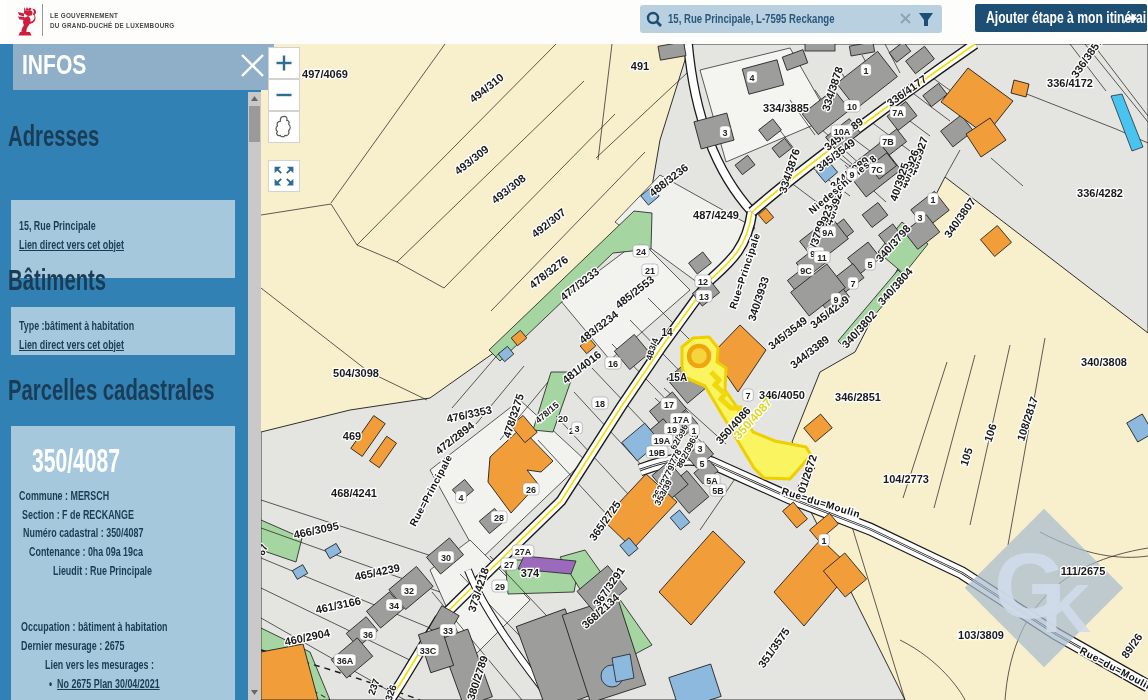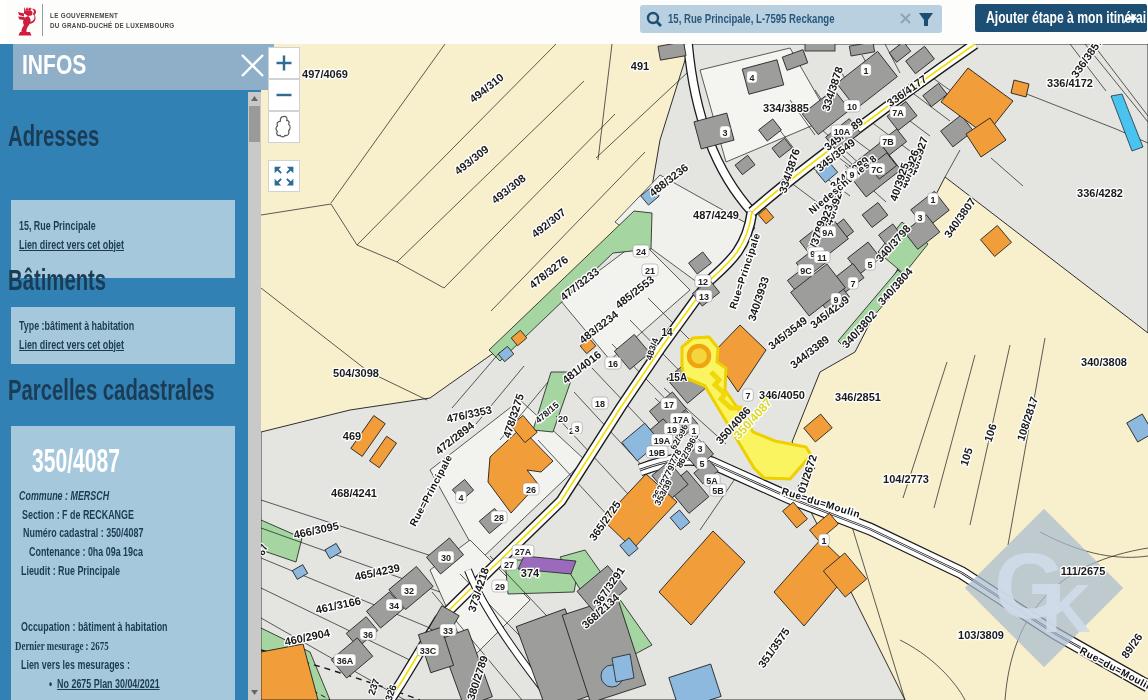--- a/index.html
+++ b/index.html
@@ -651,36 +651,36 @@
         </g>
       </svg>
  </div>
  <div class="sechead" style="top:76px;">Adresses</div>
  <div class="ibox" style="top:120px;height:78px;margin-top:36px;">
       <div style="height:17px"></div>
    <div class="ln"><span class="c">15, Rue Principale</span></div>
    <div class="ln"><span class="c"><a>Lien direct vers cet objet</a></span></div>
  </div>
  <div class="sechead" style="top:220px;">Bâtiments</div>
- <div class="ibox" style="top:263px;height:57px;">
+ <div class="ibox" style="top:263px;height:48px;">
       <div style="height:10px"></div>
    <div class="ln"><span class="c">Type :bâtiment à habitation</span></div>
    <div class="ln"><span class="c"><a>Lien direct vers cet objet</a></span></div>
  </div>
  <div class="sechead" style="top:330px;">Parcelles cadastrales</div>
  <div class="ibox" style="top:382px;height:274px;">
    <div id="bignum">350/4087</div>
-   <div class="ln" style="font-style:italic;"><span class="c">Commune : MERSCH</span></div>
+   <div class="ln" style=""><span class="c">Commune : MERSCH</span></div>
    <div class="ln" style="margin-left:11px;"><span class="c">Section : F de RECKANGE</span></div>
    <div class="ln" style="margin-left:12px;"><span class="c">Numéro cadastral : 350/4087</span></div>
    <div class="ln" style="margin-left:18px;"><span class="c">Contenance : 0ha 09a 19ca</span></div>
-   <div class="ln" style="margin-left:10px;"><span class="c">Lieudit : Rue Principale</span></div>
+   <div class="ln" style="margin-left:10px;text-align:center;"><span class="c">Lieudit : Rue Principale</span></div>
    <div class="ln" style="margin-left:10px;margin-top:38px;"><span class="c">Occupation : bâtiment à habitation</span></div>
-   <div class="ln" style="margin-left:4px;font-family:Liberation Serif, serif;"><span class="c">Dernier mesurage : 2675</span></div>
-   <div class="ln" style="margin-left:10px;"><span class="c">Lien vers les mesurages :</span></div>
+   <div class="ln" style="margin-left:10px;"><span class="c">Dernier mesurage : 2675</span></div>
+   <div class="ln" style="margin-left:10px;text-align:center;"><span class="c">Lien vers les mesurages :</span></div>
    <div class="ln" style="margin-left:38px;"><span class="c">•&nbsp;&nbsp;<a>No 2675 Plan 30/04/2021</a></span></div>
  </div>
  <div id="sbscroll">
       <div id="sbthumb"></div>
    <svg width="13" height="12" viewBox="0 0 13 12" style="position:absolute;top:1px;left:0;">
         <path d="M6.5,3 L10,8 L3,8 Z" fill="#666"></path>
       </svg>
    <svg width="13" height="12" viewBox="0 0 13 12" style="position:absolute;bottom:1px;left:0;">
         <path d="M6.5,8 L10,3 L3,3 Z" fill="#666"></path>
       </svg>

